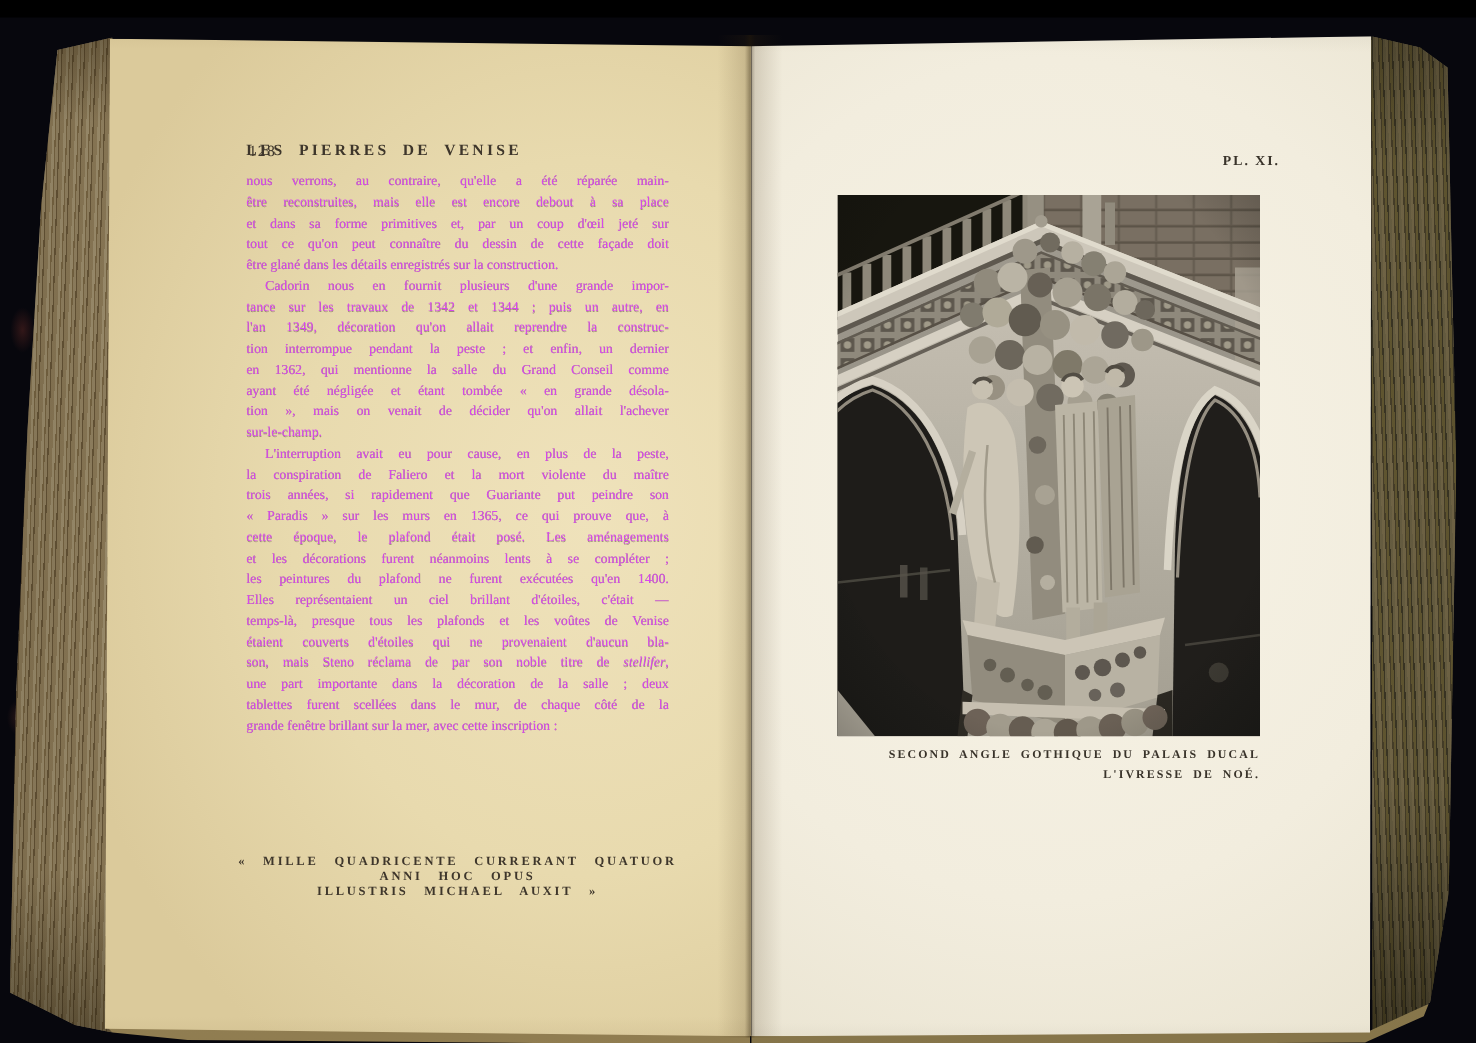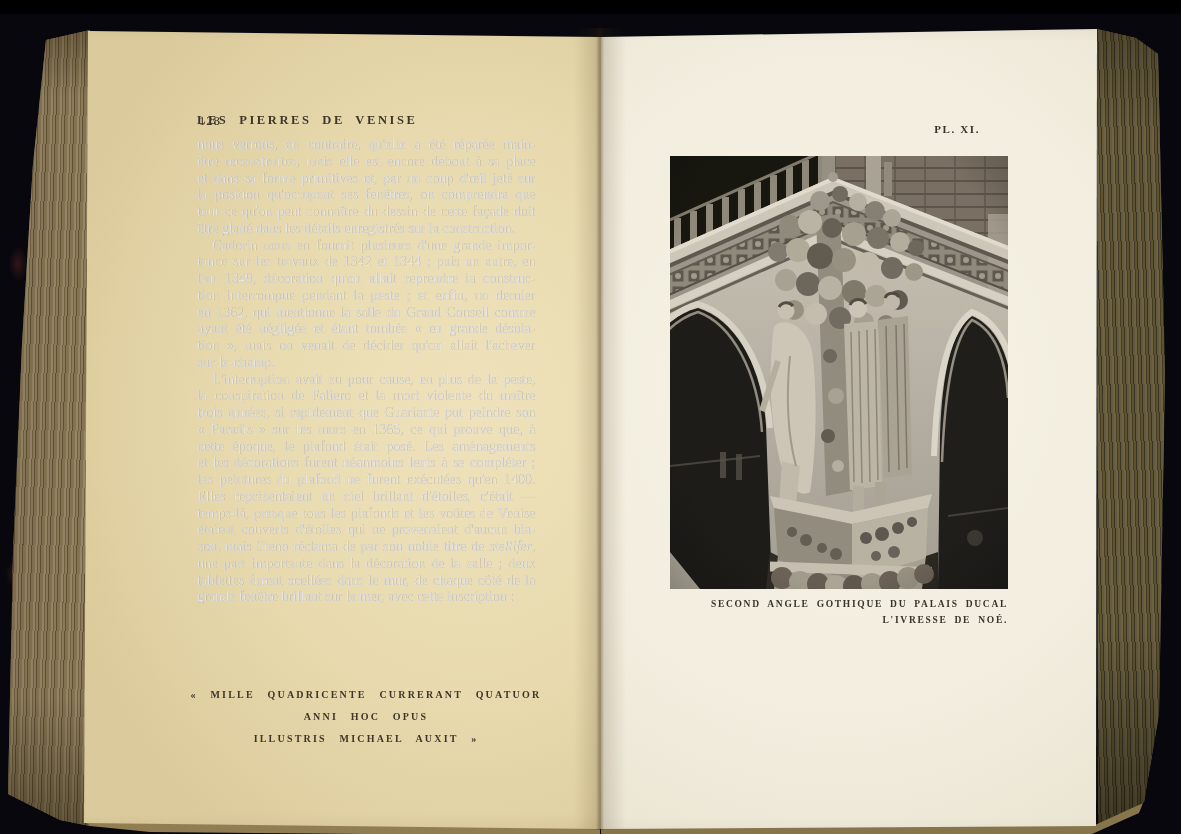--- a/index.html
+++ b/index.html
@@ -49,31 +49,31 @@
     clip-path:polygon(86px 808px,600px 814px,600px 822px,150px 818px,90px 812px);}
   .bottom-edge-right{position:absolute;inset:0;background:linear-gradient(to bottom,#b2a172,#857449);
     clip-path:polygon(601px 814px,1095px 811px,1143px 789px,1139px 799px,1092px 820px,601px 822px);}
 
   
   .header-left{position:absolute;left:197px;top:99px;width:338px;height:16px;color:#3e362b;}
   .pagenum{position:absolute;left:2px;top:1px;font-size:12.5px;letter-spacing:1px;}
   .runtitle{position:absolute;left:0;right:0;top:0;text-align:left;font-size:12.5px;
     letter-spacing:2.6px;word-spacing:5px;font-weight:bold;}
   #body-lines{position:absolute;left:197px;top:123px;width:338px;}
-  .bodyline{font-size:14px;line-height:16.75px;height:16.75px;overflow:hidden;
-    text-align:justify;text-align-last:justify;color:#e5e5e5;
+  .bodyline{font-size:11px;line-height:16.75px;height:16.75px;overflow:hidden;
+    text-align:justify;text-align-last:justify;color:#d946ef;
     text-shadow:.2px .2px .35px rgba(62,54,43,.45);}
   .bodyline.end{text-align-last:left;}
   .bodyline.ind{text-indent:15px;}
   #inscription{position:absolute;left:190px;top:670px;width:352px;text-align:center;}
   .inscr-line{font-size:10px;font-weight:bold;letter-spacing:2.2px;word-spacing:8px;
-    line-height:22px;color:#3e362b;}
-
-  
-  .plate-label{position:absolute;left:880px;top:109px;width:100px;text-align:right;
+    line-height:12px;color:#3e362b;}
+
+  
+  .plate-label{position:absolute;left:924px;top:109px;width:100px;text-align:right;
     font-size:11px;font-weight:bold;letter-spacing:1.6px;color:#39332a;}
   .photo{position:absolute;left:670px;top:142px;width:338px;height:433px;
     filter:sepia(.06) blur(.3px);}
   .photo svg{display:block;width:100%;height:100%;}
   #caption{position:absolute;left:670px;top:583px;width:338px;text-align:right;}
   .cap-line{font-size:9.5px;font-weight:bold;letter-spacing:1.7px;word-spacing:3px;
     line-height:15.5px;color:#39332a;}
 </style>
 </head>
 <body>
@@ -90,21 +90,20 @@
   <div class="gutter"></div>
 
   <div class="header-left">
     <span class="pagenum">128</span>
     <span class="runtitle">LES PIERRES DE VENISE</span>
   </div>
   <div id="body-lines">
       <div class="bodyline">nous verrons, au contraire, qu'elle a été réparée main-</div>
       <div class="bodyline">être reconstruites, mais elle est encore debout à sa place</div>
       <div class="bodyline">et dans sa forme primitives et, par un coup d'œil jeté sur</div>
-      <div class="bodyline">la position qu'occupent ses fenêtres, on comprendra que</div>
       <div class="bodyline">tout ce qu'on peut connaître du dessin de cette façade doit</div>
       <div class="bodyline end">être glané dans les détails enregistrés sur la construction.</div>
       <div class="bodyline ind">Cadorin nous en fournit plusieurs d'une grande impor-</div>
       <div class="bodyline">tance sur les travaux de 1342 et 1344 ; puis un autre, en</div>
       <div class="bodyline">l'an 1349, décoration qu'on allait reprendre la construc-</div>
       <div class="bodyline">tion interrompue pendant la peste ; et enfin, un dernier</div>
       <div class="bodyline">en 1362, qui mentionne la salle du Grand Conseil comme</div>
       <div class="bodyline">ayant été négligée et étant tombée « en grande désola-</div>
       <div class="bodyline">tion », mais on venait de décider qu'on allait l'achever</div>
       <div class="bodyline end">sur-le-champ.</div>

